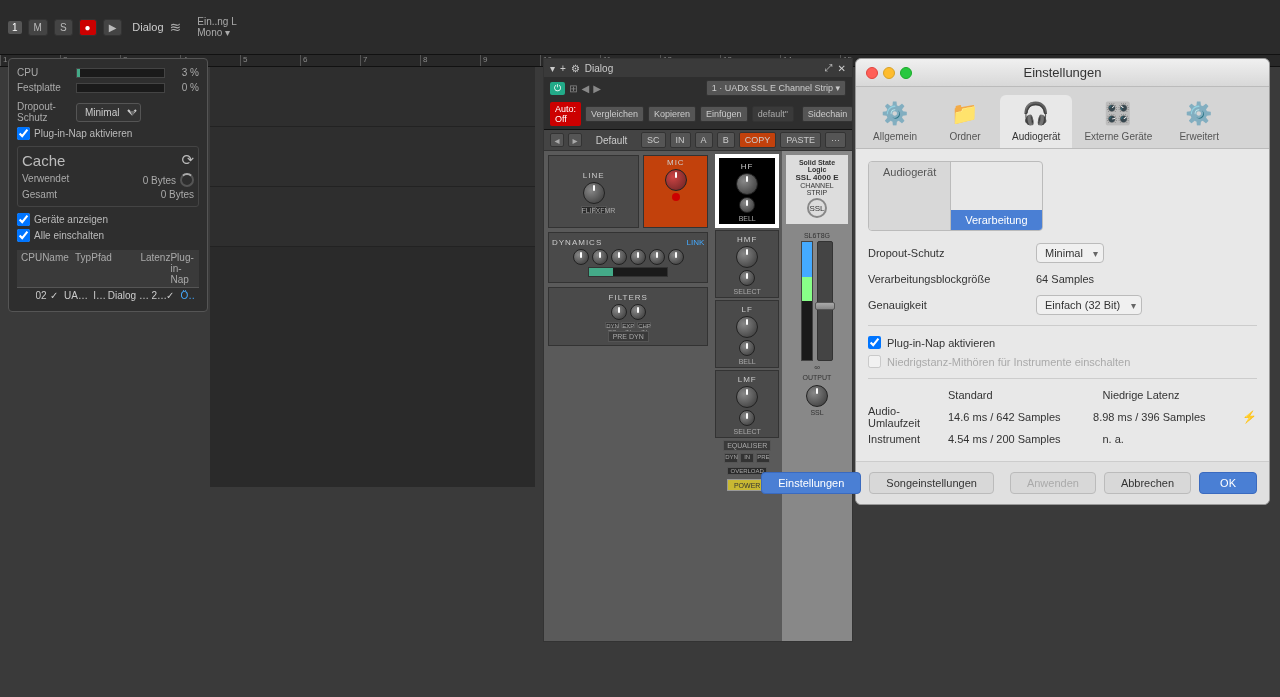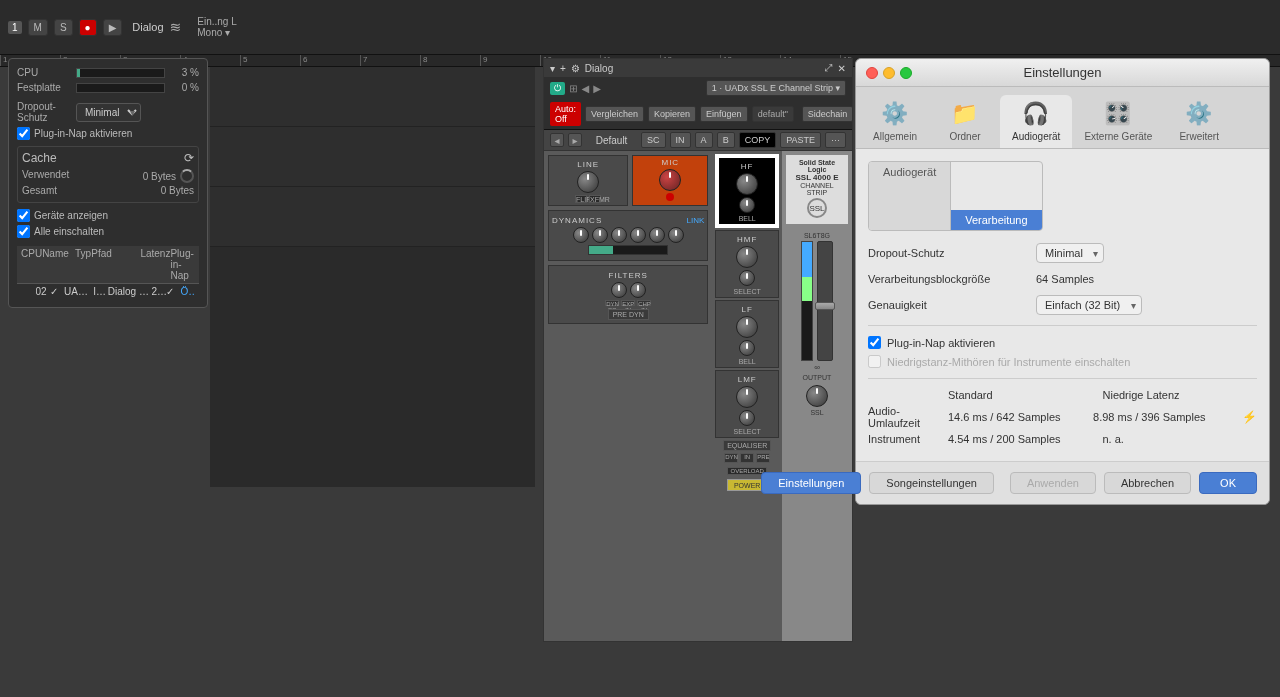--- a/index.html
+++ b/index.html
@@ -145,21 +145,21 @@
       border: 1px solid #444;
       border-radius: 3px;
       padding: 4px;
       margin: 6px 0;
     }
     .cache-header {
       display: flex;
       align-items: center;
       justify-content: space-between;
       margin-bottom: 4px;
-      font-size: 12px;
+      font-size: 15px;
       color: #bbb;
     }
     .cache-row {
       display: flex;
       justify-content: space-between;
       font-size: 10px;
       color: #aaa;
       margin: 2px 0;
     }
     .spinner {
@@ -194,21 +194,21 @@
     .cpu-table-row span { flex: 1; overflow: hidden; text-overflow: ellipsis; white-space: nowrap; }
     .plugin-btn {
       background: #555;
       border: 1px solid #333;
       color: #ccc;
       font-size: 9px;
       padding: 2px 5px;
       border-radius: 2px;
       cursor: pointer;
     }
-    .plugin-btn.blue { background: #000000; }
+    .plugin-btn.blue { background: #c2410c; }
 
     
     .settings-window {
       position: absolute;
       top: 58px;
       left: 855px;
       width: 415px;
       background: #e8e8e8;
       border: 1px solid #999;
       border-radius: 6px;
@@ -731,21 +731,21 @@
     <span class="plugin-btn blue">COPY</span>
     <span class="plugin-btn">PASTE</span>
     <span class="plugin-btn">···</span>
   </div>
 
   <div class="ssl-instrument">
 
     <div class="ssl-left-panel">
 
       <div style="display:flex;gap:4px;margin-bottom:4px">
-        <div style="flex:1;background:#4a4a4a;padding:2px;border:1px solid #333;">
+        <div style="flex:1;background:#4a4a4a;padding:13px;border:1px solid #333;">
           <div class="ssl-section-label">LINE</div>
           <div class="knob" style="margin:2px auto;display:block"></div>
           <div style="display:flex;gap:2px;justify-content:center;margin-top:2px">
             <div style="width:12px;height:8px;background:#2a2a2a;border:1px solid #555;font-size:7px;color:#aaa;text-align:center;cursor:pointer">FLIP</div>
             <div style="width:12px;height:8px;background:#2a2a2a;border:1px solid #555;font-size:7px;color:#aaa;text-align:center;cursor:pointer">XFMR</div>
           </div>
         </div>
         <div style="flex:1;background:#c2410c;padding:0;border:1px solid #333;">
           <div class="ssl-section-label">MIC</div>
           <div class="knob" style="margin:2px auto;display:block;background:radial-gradient(circle at 35% 35%, #c44, #622)"></div>

